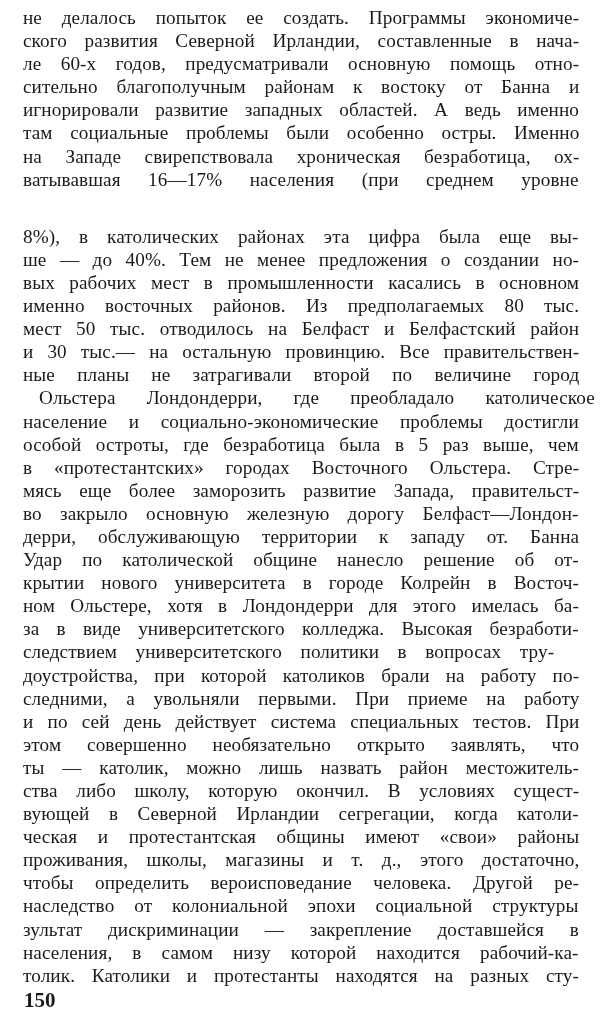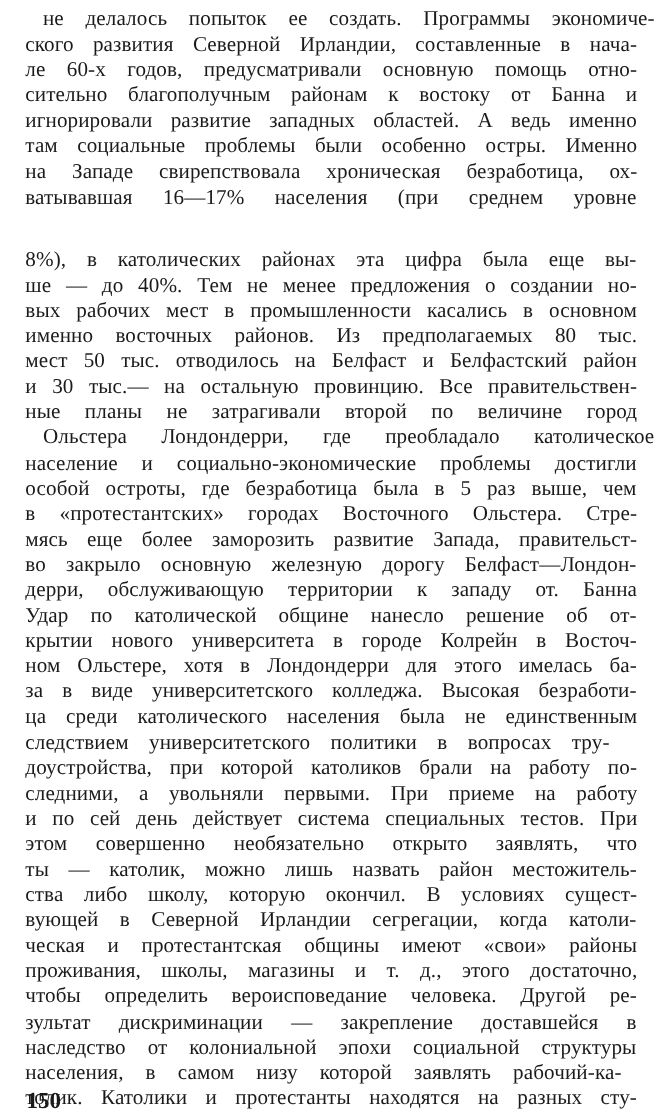--- a/index.html
+++ b/index.html
@@ -18,21 +18,21 @@
   .page-number {
     position: absolute; left: 24px; top: 988px;
     font-family: "Liberation Serif", "DejaVu Serif", serif;
     font-weight: bold; font-size: 21px; color: #1a1a1a;
   }
 </style>
 </head>
 <body>
 
 <div class="page" id="page-body">
-    <span class="line" style="display: block; text-align: right; text-align-last: auto; word-spacing: 14.8333px; margin-left: 16px;">не делалось попыток ее создать. Программы экономиче-</span>
+    <span class="line" style="display: block; text-align: right; text-align-last: auto; word-spacing: 14.8333px;">не делалось попыток ее создать. Программы экономиче-</span>
     <span class="line" style="display: block; text-align: left; text-align-last: auto; word-spacing: 12.6667px;">ского развития Северной Ирландии, составленные в нача-</span>
     <span class="line" style="display: block; text-align: left; text-align-last: auto; word-spacing: 14.5px;">ле 60-х годов, предусматривали основную помощь отно-</span>
     <span class="line" style="display: block; text-align: left; text-align-last: auto; word-spacing: 13.8571px;">сительно благополучным районам к востоку от Банна и</span>
     <span class="line" style="display: block; text-align: left; text-align-last: auto; word-spacing: 11.6667px;">игнорировали развитие западных областей. А ведь именно</span>
     <span class="line" style="display: block; text-align: left; text-align-last: auto; word-spacing: 12.6667px;">там социальные проблемы были особенно остры. Именно</span>
     <span class="line" style="display: block; text-align: left; text-align-last: auto; word-spacing: 18.6px;">на Западе свирепствовала хроническая безработица, ох-</span>
     <span class="line" style="display: block; text-align: left; text-align-last: auto; word-spacing: 22.6px;">ватывавшая 16—17% населения (при среднем уровне</span>
     <span class="line" style="display: block; text-align: left; text-align-last: auto; word-spacing: 14px; margin-top: 34px;">8%), в католических районах эта цифра была еще вы-</span>
     <span class="line" style="display: block; text-align: left; text-align-last: auto; word-spacing: 8.5px;">ше — до 40%. Тем не менее предложения о создании но-</span>
     <span class="line" style="display: block; text-align: left; text-align-last: auto; word-spacing: 9.57143px;">вых рабочих мест в промышленности касались в основном</span>
@@ -44,32 +44,31 @@
     <span class="line" style="display: block; text-align: left; text-align-last: auto; word-spacing: 16.75px;">население и социально-экономические проблемы достигли</span>
     <span class="line" style="display: block; text-align: left; text-align-last: auto; word-spacing: 9.55556px;">особой остроты, где безработица была в 5 раз выше, чем</span>
     <span class="line" style="display: block; text-align: left; text-align-last: auto; word-spacing: 17px;">в «протестантских» городах Восточного Ольстера. Стре-</span>
     <span class="line" style="display: block; text-align: left; text-align-last: auto; word-spacing: 12.6667px;">мясь еще более заморозить развитие Запада, правительст-</span>
     <span class="line" style="display: block; text-align: left; text-align-last: auto; word-spacing: 13.4px;">во закрыло основную железную дорогу Белфаст—Лондон-</span>
     <span class="line" style="display: block; text-align: left; text-align-last: auto; word-spacing: 17px;">дерри, обслуживающую территории к западу от. Банна</span>
     <span class="line" style="display: block; text-align: left; text-align-last: auto; word-spacing: 15.1429px;">Удар по католической общине нанесло решение об от-</span>
     <span class="line" style="display: block; text-align: left; text-align-last: auto; word-spacing: 12.1429px;">крытии нового университета в городе Колрейн в Восточ-</span>
     <span class="line" style="display: block; text-align: left; text-align-last: auto; word-spacing: 10.5px;">ном Ольстере, хотя в Лондондерри для этого имелась ба-</span>
     <span class="line" style="display: block; text-align: left; text-align-last: auto; word-spacing: 12.3333px;">за в виде университетского колледжа. Высокая безработи-</span>
-    <span class="line" style="display: block; text-align: left; text-align-last: auto; word-spacing: 13.1667px;">ца среди католического населения была не единственным</span>
     <span class="line" style="display: block; text-align: left; text-align-last: auto; word-spacing: 13.6px;">следствием университетского политики в вопросах тру-</span>
     <span class="line" style="display: block; text-align: left; text-align-last: auto; word-spacing: 11.2857px;">доустройства, при которой католиков брали на работу по-</span>
     <span class="line" style="display: block; text-align: left; text-align-last: auto; word-spacing: 13.7143px;">следними, а увольняли первыми. При приеме на работу</span>
     <span class="line" style="display: block; text-align: right; text-align-last: auto; word-spacing: 9.25px;">и по сей день действует система специальных тестов. При</span>
     <span class="line" style="display: block; text-align: left; text-align-last: auto; word-spacing: 21px;">этом совершенно необязательно открыто заявлять, что</span>
     <span class="line" style="display: block; text-align: left; text-align-last: auto; word-spacing: 12.8571px;">ты — католик, можно лишь назвать район местожитель-</span>
     <span class="line" style="display: block; text-align: left; text-align-last: auto; word-spacing: 13.7143px;">ства либо школу, которую окончил. В условиях сущест-</span>
     <span class="line" style="display: block; text-align: left; text-align-last: auto; word-spacing: 14.5px;">вующей в Северной Ирландии сегрегации, когда католи-</span>
     <span class="line" style="display: block; text-align: left; text-align-last: auto; word-spacing: 15.6667px;">ческая и протестантская общины имеют «свои» районы</span>
     <span class="line" style="display: block; text-align: left; text-align-last: auto; word-spacing: 13.5714px;">проживания, школы, магазины и т. д., этого достаточно,</span>
     <span class="line" style="display: block; text-align: left; text-align-last: auto; word-spacing: 16.6px;">чтобы определить вероисповедание человека. Другой ре-</span>
+    <span class="line" style="display: block; text-align: left; text-align-last: auto; word-spacing: 15px;">наследство от колониальной эпохи социальной структуры</span>
     <span class="line" style="display: block; text-align: left; text-align-last: auto; word-spacing: 20.8px;">зультат дискриминации — закрепление доставшейся в</span>
-    <span class="line" style="display: block; text-align: left; text-align-last: auto; word-spacing: 15px;">наследство от колониальной эпохи социальной структуры</span>
-    <span class="line" style="display: block; text-align: left; text-align-last: auto; word-spacing: 15.1667px;">населения, в самом низу которой заявлять рабочий-ка-</span>
+    <span class="line" style="display: block; text-align: left; text-align-last: auto; word-spacing: 15.1667px;">населения, в самом низу которой находится рабочий-ка-</span>
     <span class="line" style="display: block; text-align: left; text-align-last: auto; word-spacing: 11.8571px;">толик. Католики и протестанты находятся на разных сту-</span>
     <span class="line" style="display: block; text-align: left; text-align-last: auto; word-spacing: 20.4px; margin-top: 28px;">пенях социальной лестницы. Католиков нанимают, как</span>
     <span class="line" style="display: block; text-align: left; text-align-last: auto; word-spacing: 14.8px;">правило, на самую неквалифицированную и низкооплачи-</span>
   </div>
 <div class="page-number">150</div>
 
 </body></html>

